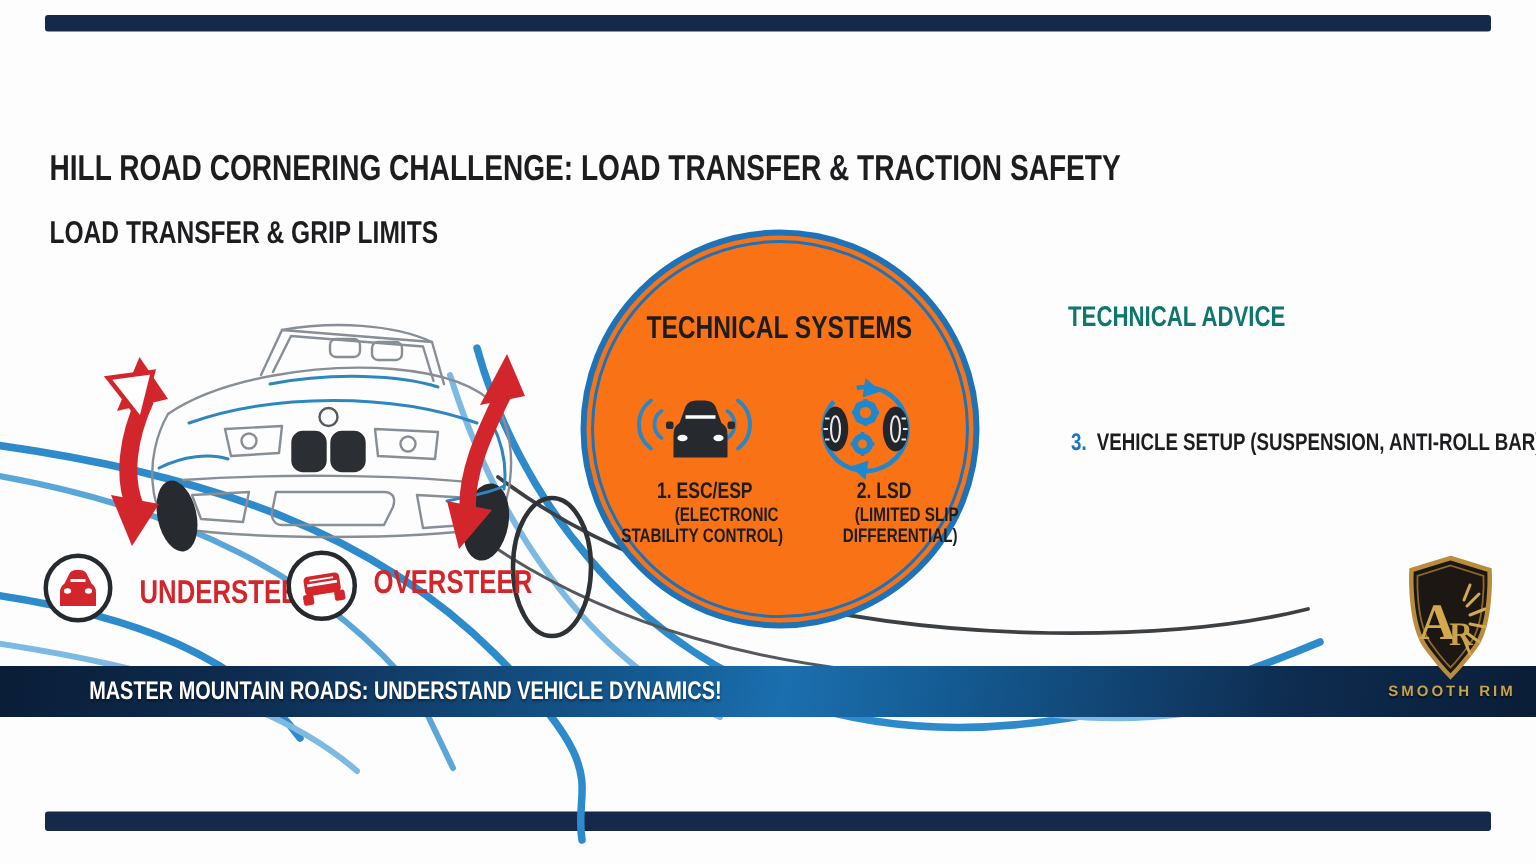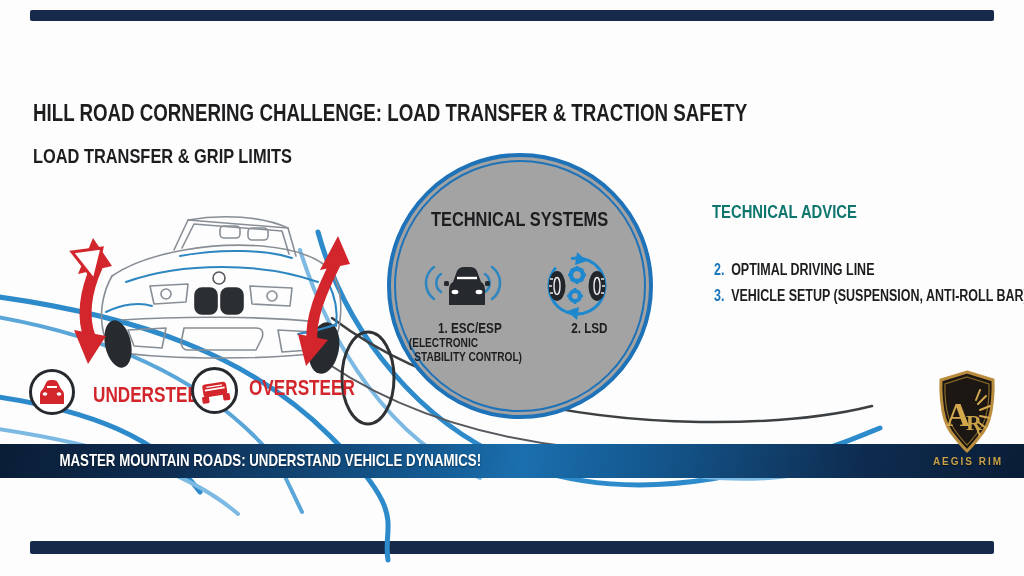--- a/index.html
+++ b/index.html
@@ -21,28 +21,28 @@
   #subtitle{left:33px;top:144px;font-size:21px;font-weight:700;color:#1d1d20;}
   
   #callout{
     left:30px;top:203px;width:136px;border:3px solid #d2262c;border-radius:10px;
     background:#fff;padding:5px 4px 6px 4px;text-align:center;z-index:6;
     font-size:15px;line-height:19px;font-weight:700;color:#1d1d20;
   }
   
   #sys-circle{
     left:387px;top:153px;width:266px;height:266px;border-radius:50%;
-    border:4px solid #1e72b8;background:#a3a3a3;z-index:4;box-sizing:border-box;
+    border:4px solid #1e72b8;background:#f97316;z-index:4;box-sizing:border-box;
   }
   #sys-circle .inner-ring{
     position:absolute;inset:3px;border:2px solid #1e72b8;border-radius:50%;
   }
   #sys-title{left:0;top:50px;width:100%;text-align:center;font-size:21px;font-weight:700;color:#1d1d20;}
   .sys-name{font-size:15px;font-weight:700;color:#1d1d20;text-align:center;margin-left:11px;}
-  .sys-desc{font-size:13px;font-weight:700;color:#1d1d20;text-align:left;line-height:14px;}
+  .sys-desc{font-size:13px;font-weight:700;color:#1d1d20;text-align:right;line-height:14px;}
   #esc-block{left:8px;top:162px;width:130px;}
   #lsd-block{left:128px;top:162px;width:130px;}
   
   #advice-title{left:712px;top:201px;font-size:19px;font-weight:700;color:#0f766e;}
   .advice-item{position:absolute;left:714px;font-size:16px;font-weight:700;white-space:nowrap;}
   .advice-num{color:#1b75bb;display:inline-block;min-width:22px;}
   .advice-text{color:#1d1d20;}
   #advice-1{top:235px;}
   #advice-2{top:261px;}
   #advice-3{top:287px;}
@@ -218,28 +218,27 @@
       </g>
     </svg>
 
     <div class="abs" id="esc-block">
       <div class="sys-name"><span class="cond-c">1. ESC/ESP</span></div>
       <div class="sys-desc"><span class="cond-c">(ELECTRONIC</span><br>
       <span class="cond-c">STABILITY CONTROL)</span></div>
     </div>
     <div class="abs" id="lsd-block">
       <div class="sys-name"><span class="cond-c">2. LSD</span></div>
+      <div class="sys-desc"><span class="cond-c">(LIMITED SLIP</span><br>
+      <span class="cond-c">DIFFERENTIAL)</span></div>
     </div>
   </div>
 
   <div class="abs" id="advice-title">
     <span class="cond">TECHNICAL ADVICE</span>
-  </div>
-  <div class="advice-item" id="advice-2">
-    <span class="cond"><span class="advice-num">2.</span><span class="advice-text">OPTIMAL DRIVING LINE</span></span>
   </div>
   <div class="advice-item" id="advice-3">
     <span class="cond"><span class="advice-num">3.</span><span class="advice-text">VEHICLE SETUP (SUSPENSION, ANTI-ROLL BAR)</span></span>
   </div>
 
   <div class="abs" id="banner">
     <span id="banner-text" class="cond-c">MASTER MOUNTAIN ROADS: UNDERSTAND VEHICLE DYNAMICS!</span>
   </div>
 
   <div class="abs" id="logo">
@@ -250,16 +249,16 @@
         <path d="M 42,34 L 50,26"></path>
           <path d="M 44,40 L 54,36"></path>
           <path d="M 44,46 L 54,48"></path>
         <path d="M 42,52 L 50,58"></path>
           <path d="M 40,30 L 44,20"></path>
           <path d="M 40,56 L 44,66"></path>
       </g>
       <text x="22" y="56" font-family="Liberation Serif, serif" font-size="34" font-weight="bold" fill="#d4a94e" text-anchor="middle">A</text>
       <text x="38" y="60" font-family="Liberation Serif, serif" font-size="22" font-weight="bold" fill="#c9a24a" text-anchor="middle">R</text>
     </svg>
-    <div id="logo-text">AEGIS RIM</div>
+    <div id="logo-text">SMOOTH RIM</div>
   </div>
 
 </div>
 
 </body></html>

